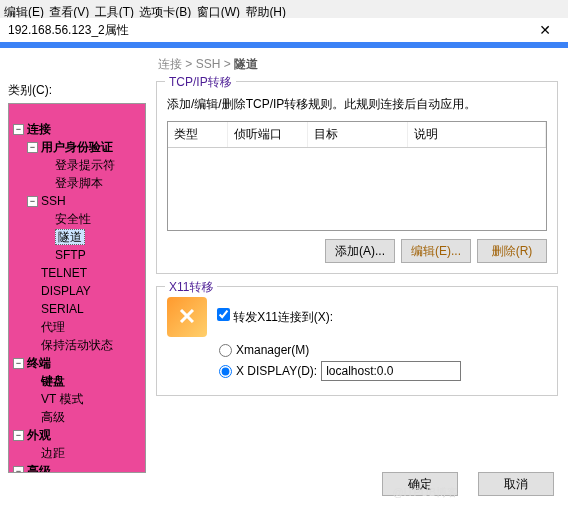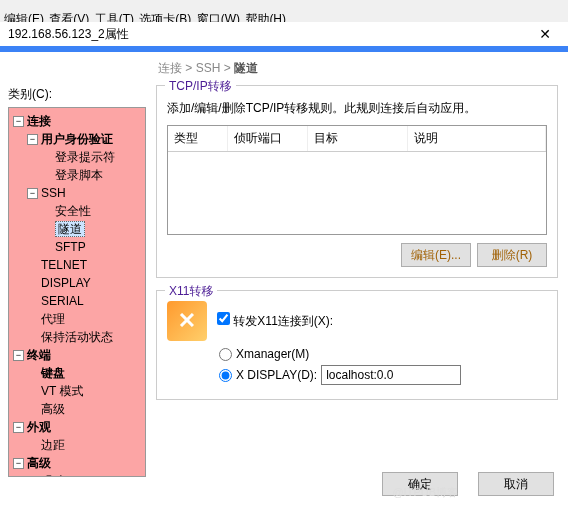--- a/index.html
+++ b/index.html
@@ -1,25 +1,25 @@
 <!DOCTYPE html>
 <html><head>
 <meta charset="utf-8">
 <style>
 *{box-sizing:border-box;margin:0;padding:0;font-family:"Microsoft YaHei","SimSun",sans-serif;font-size:12px;}
 body{background:#fff;width:568px;height:506px;overflow:hidden;position:relative;}
-.menubar{background:#f0f0f0;height:18px;padding:11px 4px;color:#000;white-space:nowrap;overflow:hidden;}
+.menubar{background:#f0f0f0;height:18px;padding:4px 4px;color:#000;white-space:nowrap;overflow:hidden;}
 .menubar span{margin-right:2px;}
 .titlebar{height:30px;display:flex;align-items:center;padding:0 8px;border-bottom:6px solid #3b82f6;}
 .titlebar .title{flex:1;}
 .titlebar .close{width:30px;text-align:center;font-size:14px;}
 .content{display:flex;height:400px;}
 .left{width:150px;padding:6px 4px 6px 8px;margin-top:28px;}
 .cat-label{margin-bottom:4px;}
-.tree-wrap{border:1px solid #999;height:370px;overflow:auto;padding:4px 2px;background:#fca5a5;}
+.tree-wrap{border:1px solid #999;height:370px;overflow:auto;padding:16px 2px;background:#ec4899;}
 .tree ul{list-style:none;padding-left:14px;}
 .tree>ul{padding-left:2px;}
 .tree li{line-height:18px;white-space:nowrap;position:relative;}
 .tog{display:inline-block;width:11px;height:11px;border:1px solid #888;text-align:center;line-height:9px;font-size:9px;margin-right:3px;cursor:pointer;background:#fff;vertical-align:middle;}
 .sp{display:inline-block;width:14px;}
 .bold{font-weight:bold;}
 .sel{background:#cce4ff;border:1px dotted #666;padding:0 2px;}
 .right{flex:1;padding:6px 10px 6px 6px;}
 .crumb{color:#888;margin:2px 0 8px 2px;}
 .crumb b{color:#555;}
@@ -119,20 +119,21 @@
       <div class="desc">添加/编辑/删除TCP/IP转移规则。此规则连接后自动应用。</div>
       <div class="table-wrap">
         <div class="thead">
           <div style="width:60px">类型</div>
           <div style="width:80px">侦听端口</div>
           <div style="width:100px">目标</div>
           <div style="flex:1">说明</div>
         </div>
       </div>
       <div class="btnrow">
+        <button class="btn">添加(A)...</button>
         <button class="btn" disabled="">编辑(E)...</button>
         <button class="btn" disabled="">删除(R)</button>
       </div>
     </div>
 
     <div class="group">
       <div class="group-title">X11转移</div>
       <div class="x11row">
         <div class="icon-box">✕</div>
         <label>

